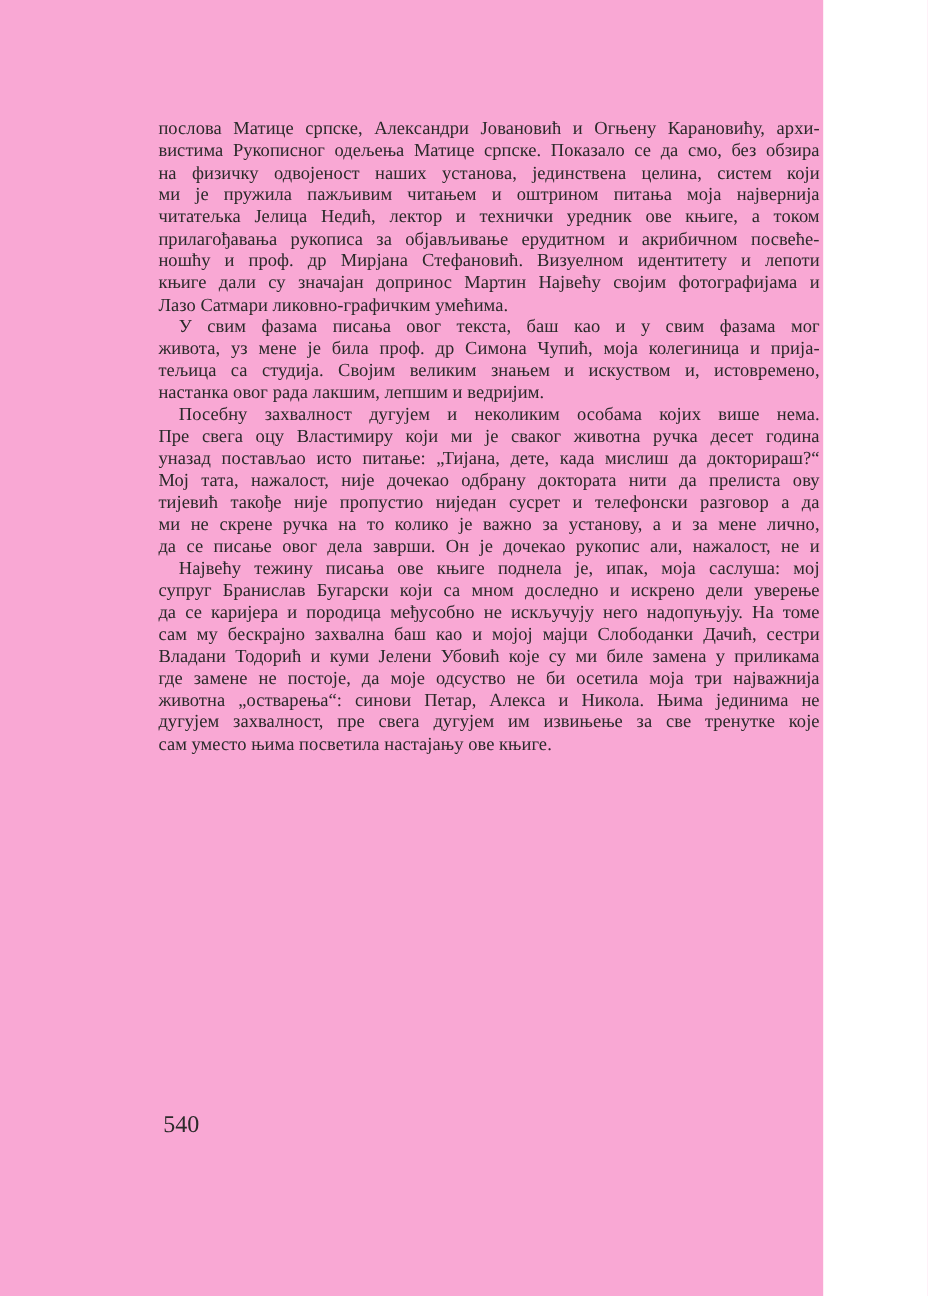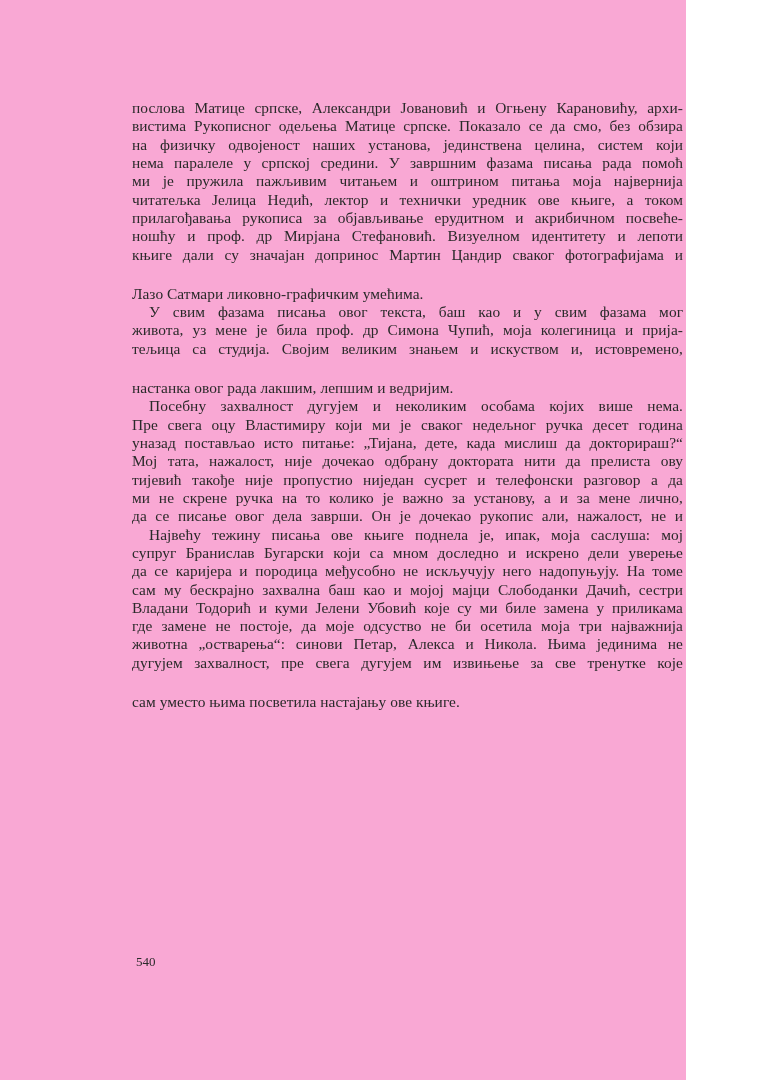--- a/index.html
+++ b/index.html
@@ -30,61 +30,58 @@
     padding: 0;
   }
   .line {
     text-align: justify;
     text-align-last: justify;
     hyphens: none;
   }
   .line--last {
     text-align: left;
     text-align-last: left;
-    margin-top: 21px;
   }
   .line--indent {
     text-indent: 17px;
   }
   .page-footer {
     position: absolute;
     left: 136px;
     top: 928px;
-    font-size: 13px;
+    font-size: 20px;
     line-height: 18px;
     color: #2a2a2a;
-    margin-top: 25px;
   }
 </style>
 </head>
 <body>
 
 <div class="page">
   <main class="text-block">
       <div class="paragraph">
         <div class="line">послова Матице српске, Александри Јовановић и Огњену Карановићу, архи-</div>
         <div class="line">вистима Рукописног одељења Матице српске. Показало се да смо, без обзира</div>
         <div class="line">на физичку одвојеност наших установа, јединствена целина, систем који</div>
-        <div class="line">нема паралеле у српској средини. У завршним фазама писања рада помоћ</div>
         <div class="line">ми је пружила пажљивим читањем и оштрином питања моја највернија</div>
         <div class="line">читатељка Јелица Недић, лектор и технички уредник ове књиге, а током</div>
         <div class="line">прилагођавања рукописа за објављивање ерудитном и акрибичном посвеће-</div>
         <div class="line">ношћу и проф. др Мирјана Стефановић. Визуелном идентитету и лепоти</div>
-        <div class="line">књиге дали су значајан допринос Мартин Цандир сваког фотографијама и</div>
+        <div class="line">књиге дали су значајан допринос Мартин Највећу својим фотографијама и</div>
         <div class="line line--last">Лазо Сатмари ликовно-графичким умећима.</div>
       </div>
       <div class="paragraph">
         <div class="line line--indent">У свим фазама писања овог текста, баш као и у свим фазама мог</div>
         <div class="line">живота, уз мене је била проф. др Симона Чупић, моја колегиница и прија-</div>
         <div class="line">тељица са студија. Својим великим знањем и искуством и, истовремено,</div>
         <div class="line line--last">настанка овог рада лакшим, лепшим и ведријим.</div>
       </div>
       <div class="paragraph">
         <div class="line line--indent">Посебну захвалност дугујем и неколиким особама којих више нема.</div>
-        <div class="line">Пре свега оцу Властимиру који ми је сваког недељног ручка десет година</div>
+        <div class="line">Пре свега оцу Властимиру који ми је сваког животна ручка десет година</div>
         <div class="line">уназад постављао исто питање: „Тијана, дете, када мислиш да докторираш?“</div>
         <div class="line">Мој тата, нажалост, није дочекао одбрану доктората нити да прелиста ову</div>
         <div class="line">тијевић такође није пропустио ниједан сусрет и телефонски разговор а да</div>
         <div class="line">ми не скрене ручка на то колико је важно за установу, а и за мене лично,</div>
         <div class="line">да се писање овог дела заврши. Он је дочекао рукопис али, нажалост, не и</div>
       </div>
       <div class="paragraph">
         <div class="line line--indent">Највећу тежину писања ове књиге поднела је, ипак, моја саслуша: мој</div>
         <div class="line">супруг Бранислав Бугарски који са мном доследно и искрено дели уверење</div>
         <div class="line">да се каријера и породица међусобно не искључују него надопуњују. На томе</div>

